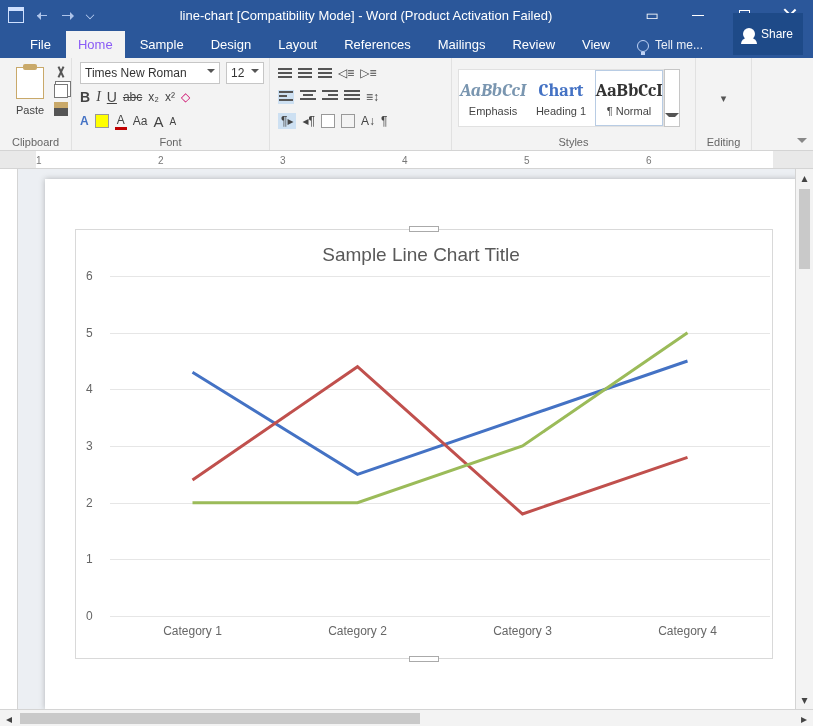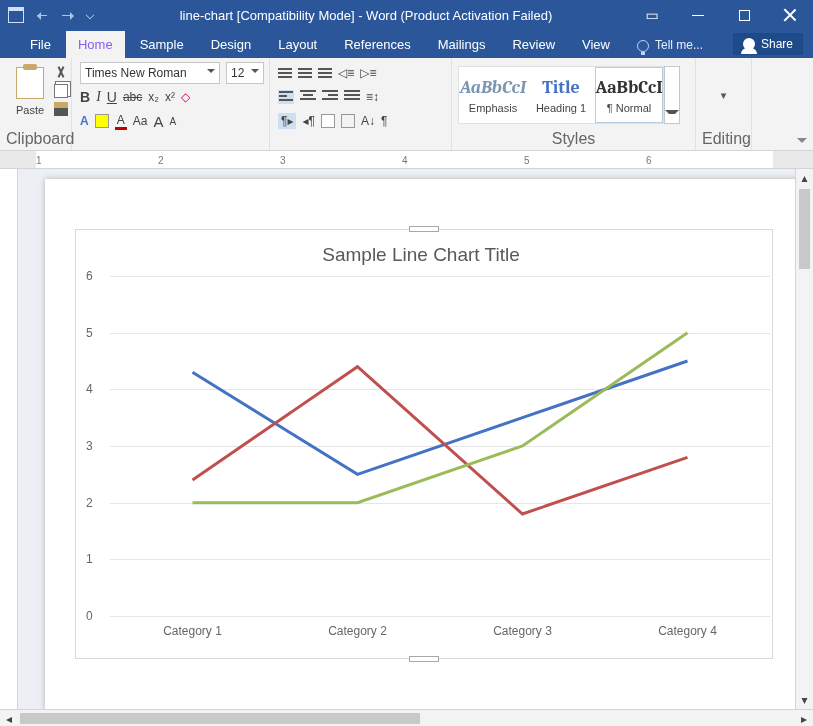--- a/index.html
+++ b/index.html
@@ -23,29 +23,29 @@
   .wincontrols .x::before, .wincontrols .x::after { content:"";position:absolute;left:6px;top:-1px;width:1.5px;height:16px;background:#fff; }
   .wincontrols .x::before { transform:rotate(45deg);} .wincontrols .x::after { transform:rotate(-45deg);}
 
   
   .tabrow { background:#2b579a; height:28px; display:flex; align-items:flex-end; color:#fff; padding-left:18px; gap:3px; position:relative; }
   .tabrow .tab { padding:6px 12px 6px; font-size:13px; cursor:default; }
   .tabrow .tab.active { background:#f3f3f3; color:#8b5cf6; }
   .tabrow .tellme { margin-left:12px; opacity:.9; display:flex; align-items:flex-end; gap:6px; padding-bottom:6px; }
   .tabrow .bulb { width:12px;height:12px;border-radius:50%;border:1.5px solid #cfe0ff; position:relative; }
   .tabrow .bulb::after { content:"";position:absolute;left:3px;top:11px;width:4px;height:3px;background:#cfe0ff;}
-  .tabrow .share { position:absolute; right:10px; bottom:3px; background:#1e4a88; padding:4px 10px; display:flex; align-items:center; gap:6px; }
+  .tabrow .share { position:absolute; right:10px; bottom:3px; background:#1e4a88; padding:14px 10px; display:flex; align-items:center; gap:6px; }
   .tabrow .share .person { width:12px;height:12px;border-radius:50%;background:#fff; position:relative; }
   .tabrow .share .person::after{ content:"";position:absolute;left:-2px;top:10px;width:16px;height:6px;border-radius:6px 6px 0 0;background:#fff;}
 
   
   .ribbon { background:#f3f3f3; border-bottom:1px solid #d4d4d4; height:93px; display:flex; position:relative; }
   .group { border-right:1px solid #e1e1e1; padding:4px 6px 2px 6px; display:flex; flex-direction:column; justify-content:flex-end; }
   .group .body { display:flex; align-items:flex-start; flex:1; }
-  .group .lbl { font-size:16px; color:#666; text-align:center; padding-top:2px; position:relative; }
+  .group .lbl { font-size:11px; color:#666; text-align:center; padding-top:2px; position:relative; }
   .btn { display:flex; flex-direction:column; align-items:center; gap:2px; padding:2px 4px; }
   .smallrow { display:flex; align-items:center; gap:6px; height:22px; padding:0 2px; }
 
   .paste-icon { width:28px;height:32px;border:1px solid #c9a96a;background:#fff;position:relative;margin:3px 6px;}
   .paste-icon::before{content:"";position:absolute;left:6px;top:-4px;width:14px;height:6px;background:#c9a96a;border-radius:2px;}
   .scissors{width:14px;height:14px;position:relative;}
   .scissors::before,.scissors::after{content:"";position:absolute;width:2px;height:12px;background:#555;left:6px;top:0;}
   .scissors::before{transform:rotate(25deg);} .scissors::after{transform:rotate(-25deg);}
   .brush{width:14px;height:14px;background:linear-gradient(#c9a96a 40%,#555 40%);}
   .copy{width:14px;height:14px;border:1px solid #777;background:#fff;box-shadow:2px -2px 0 #fff,2px -2px 0 1px #777;}
@@ -193,20 +193,21 @@
       </div>
       <div class="smallrow">
         <span style="color:#4472c4;font-weight:bold;">A</span>
         <span class="yellowfill colorbox"></span>
         <span class="redline" style="padding:0 2px;">A</span>
         <span>Aa</span>
         <span style="font-size:15px;">A</span>
         <span style="font-size:10px;">A</span>
       </div>
     </div>
+    <div class="lbl">Font</div>
   </div>
 
   <div class="group" style="width:182px;">
     <div class="body" style="flex-direction:column;gap:2px;">
       <div class="smallrow">
         <div class="listicon">
             <span></span>
             <span></span>
             <span></span>
           </div>
@@ -258,21 +259,21 @@
   </div>
 
   <div class="group" style="width:244px;">
     <div class="body" style="align-items:center;">
       <div id="stylecards" style="display:flex;border:1px solid #e1e1e1;background:#fff;">
           <div class="stylecard">
             <div class="prev" style="color:#7a96b0;font-style:italic;">AaBbCcI</div>
             <div class="nm">Emphasis</div>
           </div>
           <div class="stylecard">
-            <div class="prev" style="color:#4472c4;">Title</div>
+            <div class="prev" style="color:#4472c4;">Chart</div>
             <div class="nm">Heading 1</div>
           </div>
           <div class="stylecard">
             <div class="prev" style="color:#333333;">AaBbCcI</div>
             <div class="nm">¶ Normal</div>
           </div>
         </div>
       <div class="stylescroll" style="height:58px;">
         <div>
             <div class="arU"></div>

